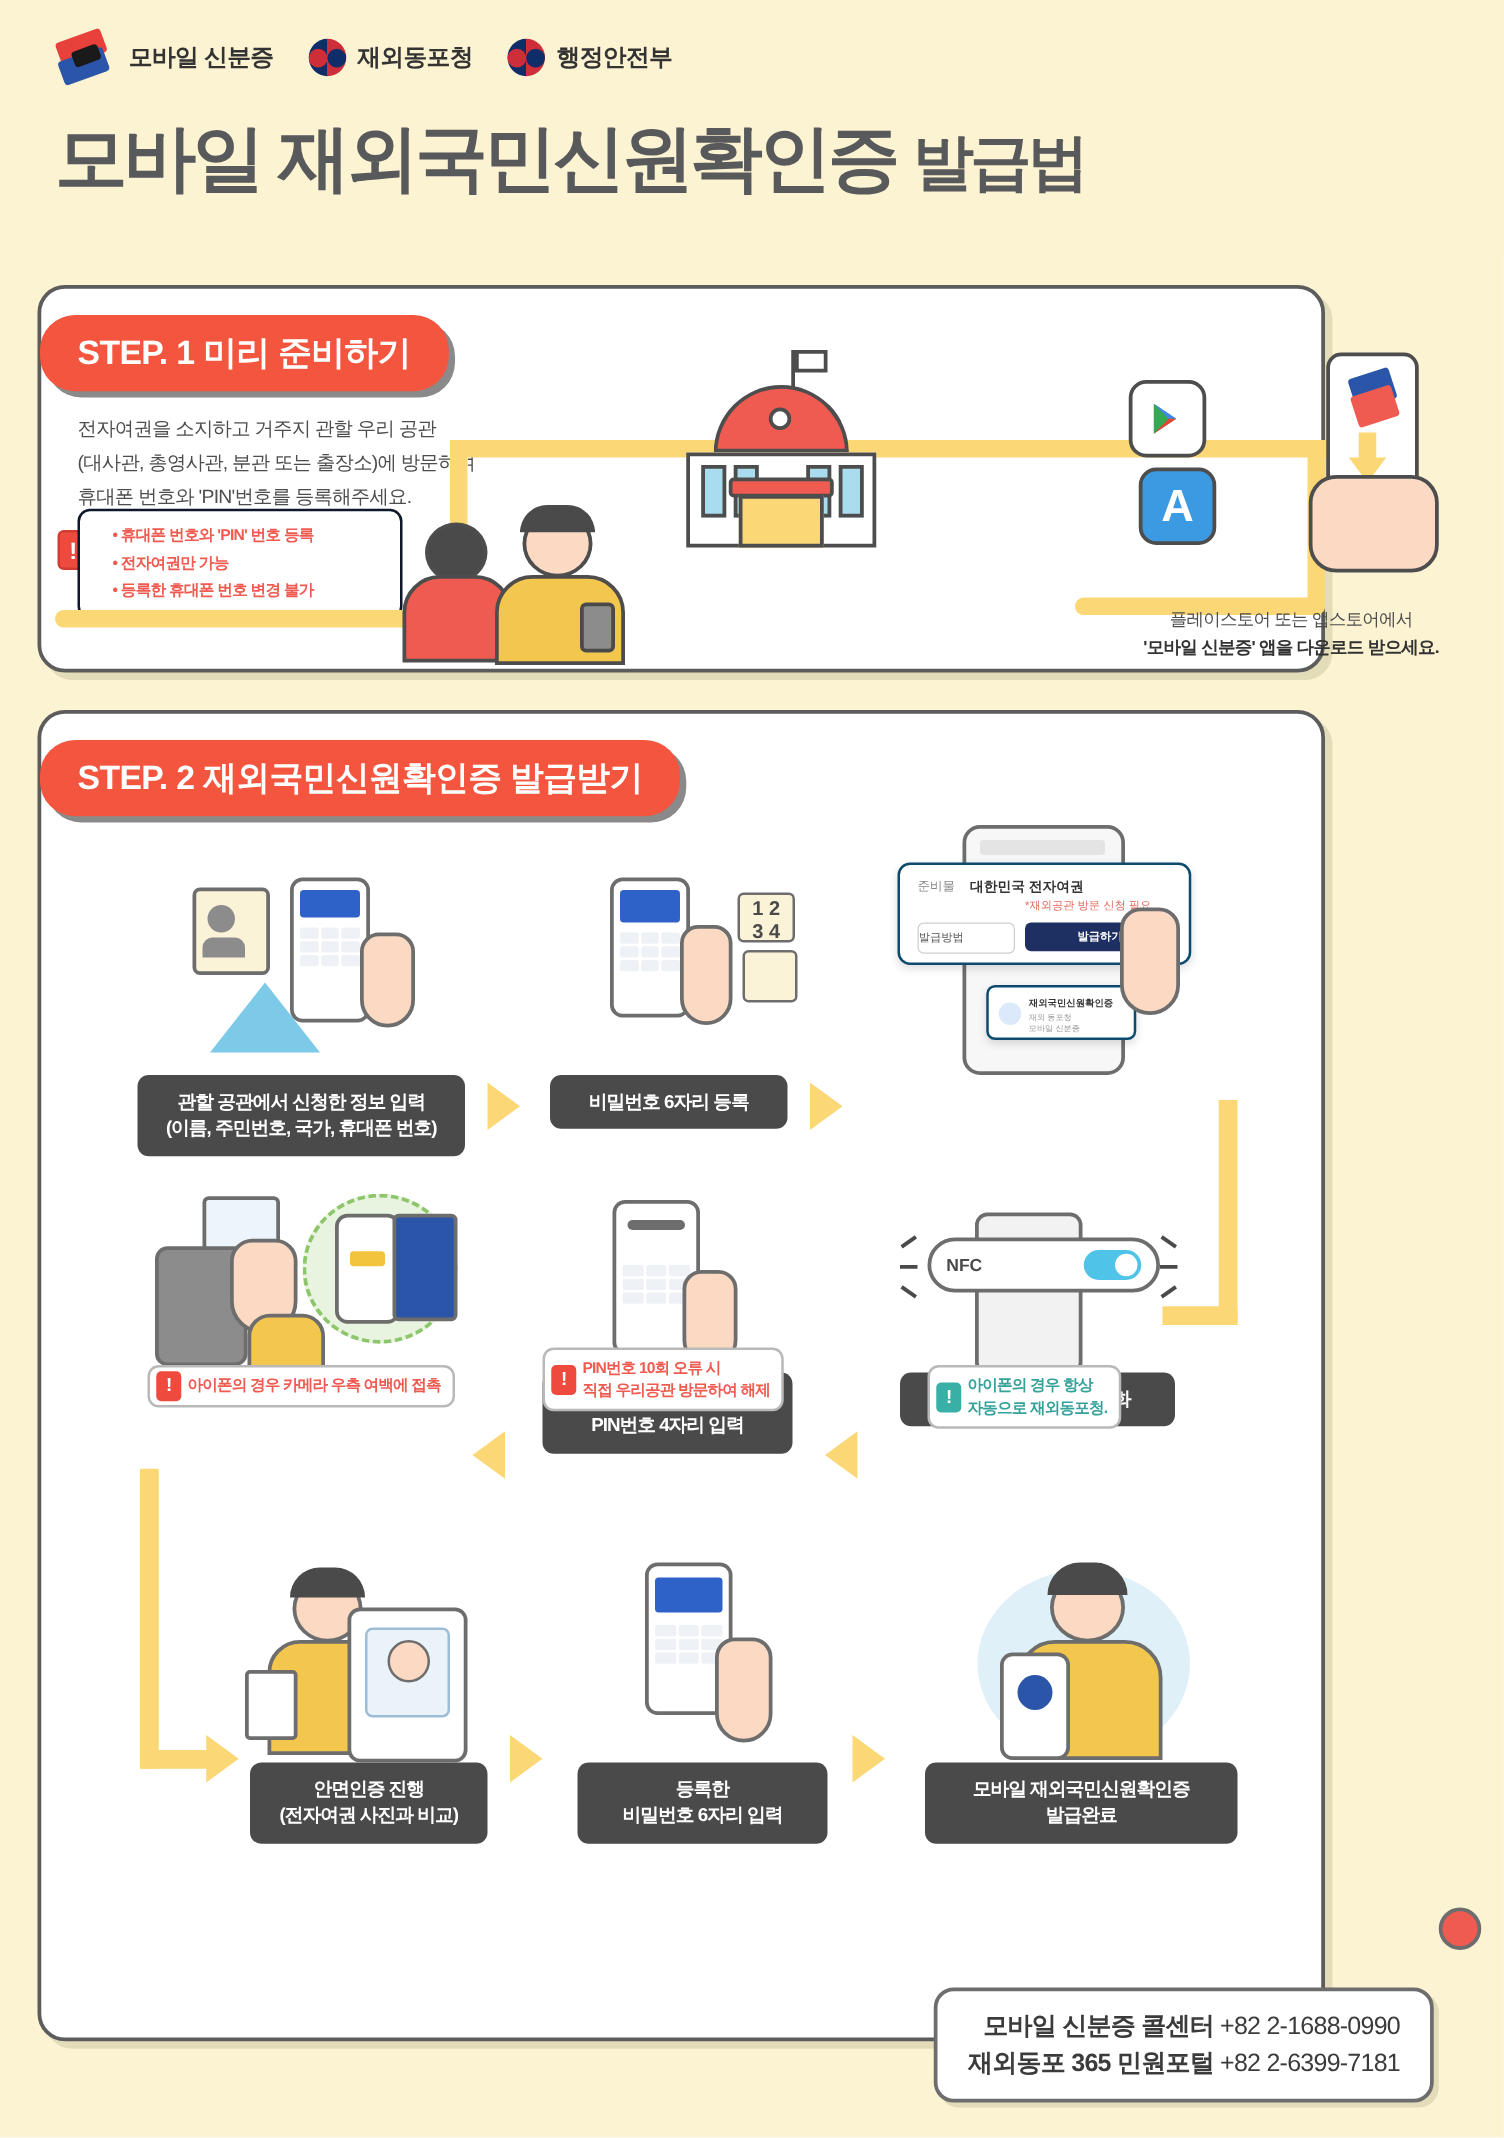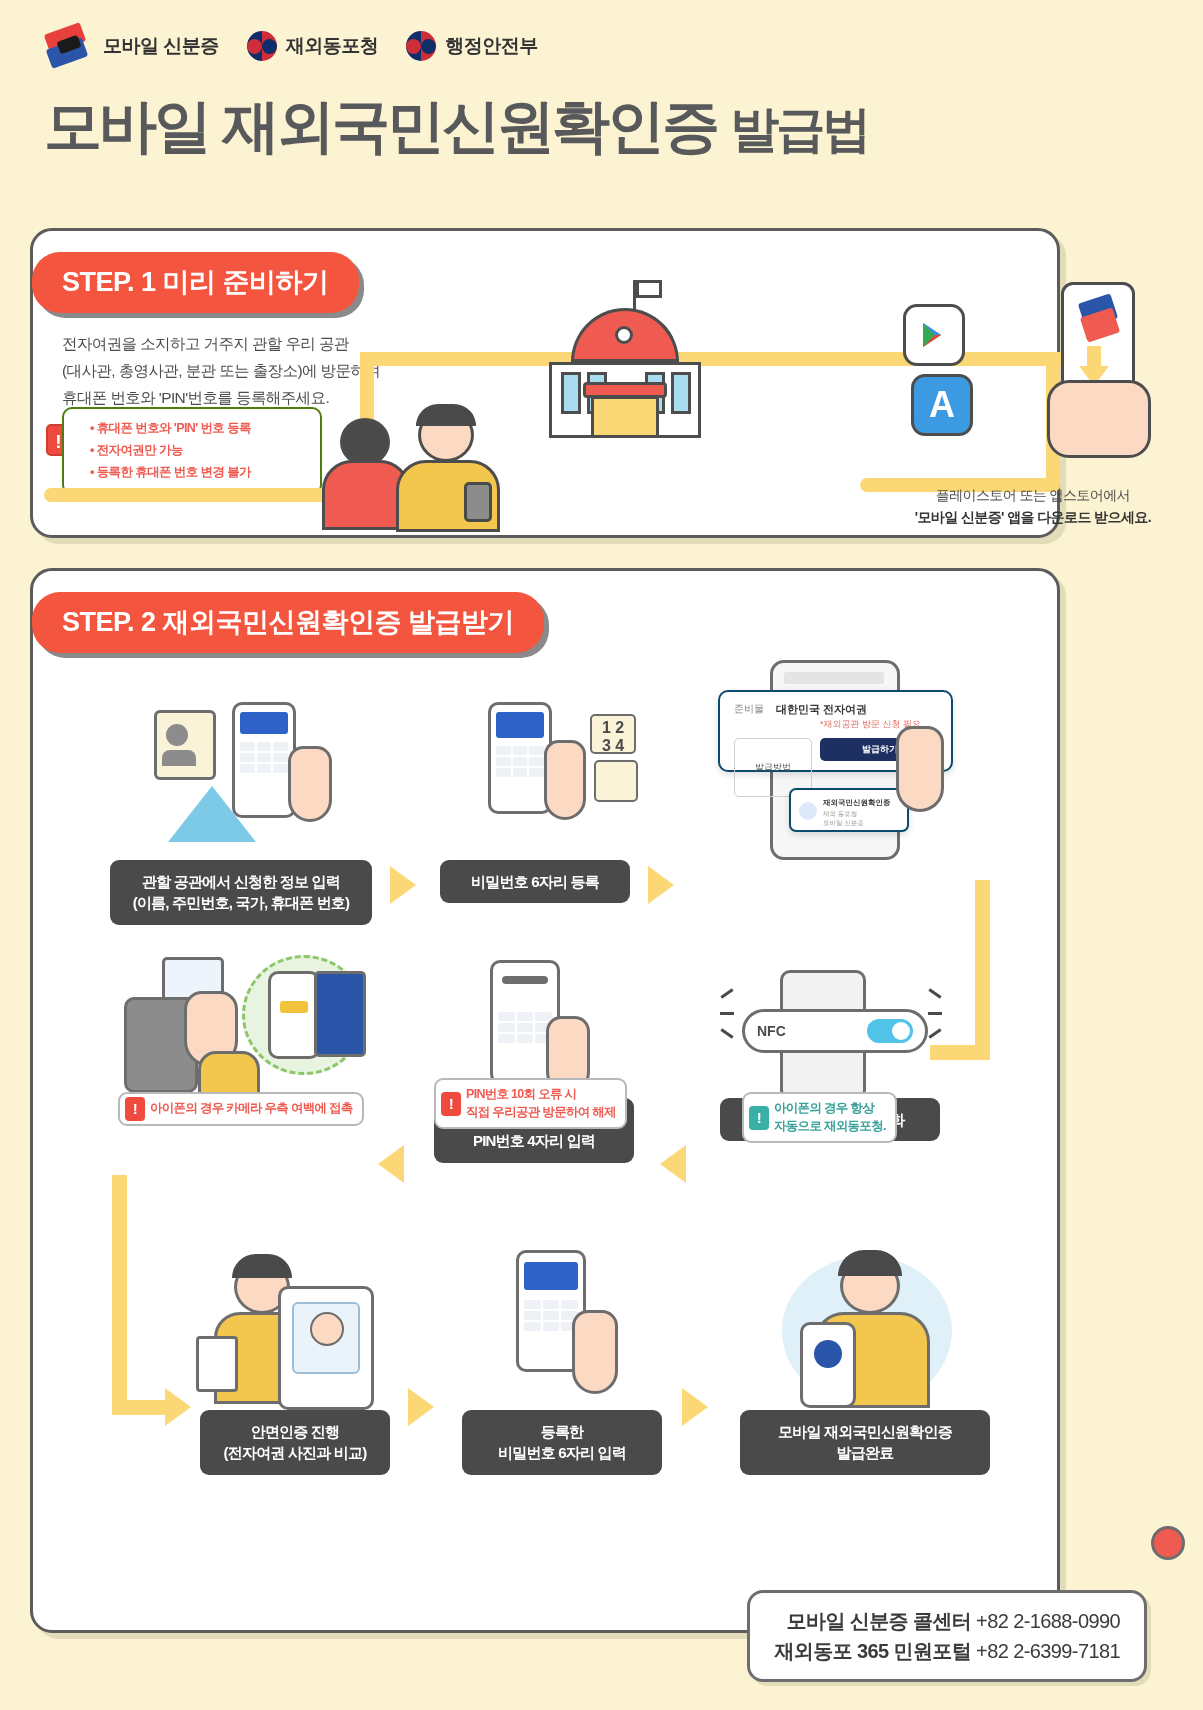--- a/index.html
+++ b/index.html
@@ -40,21 +40,21 @@
 
   .step-badge { position: absolute; background: #f4553f; color: #fff; border-radius: 28px;
                 font-size: 27px; font-weight: bold; letter-spacing: -0.5px;
                 padding: 12px 30px 13px 30px; box-shadow: 5px 5px 0 #8a8a8a; white-space: nowrap; }
   #badge1 { left: 32px; top: 252px; }
   #badge2 { left: 32px; top: 592px; }
 
   .s1-text { position: absolute; left: 62px; top: 330px; font-size: 15.5px; line-height: 1.75;
              color: #4d4d4d; letter-spacing: -0.6px; }
 
-  .warn-box { position: absolute; left: 62px; top: 407px; width: 260px; border: 2px solid #4d7c0f;
+  .warn-box { position: absolute; left: 62px; top: 407px; width: 260px; border: 2px solid #0f172a;
               border-radius: 10px; background: #fff; padding: 9px 10px 9px 26px; }
   .warn-box ul { list-style: none; }
   .warn-box li { font-size: 12.5px; font-weight: bold; color: #ef5b51; line-height: 1.75;
                  letter-spacing: -0.6px; }
   .warn-box li::before { content: "• "; }
   .bang { position: absolute; left: 46px; top: 424px; width: 25px; height: 32px; background: #ee4a3e;
           border-radius: 5px; color: #fff; font-size: 19px; font-weight: bold; text-align: center;
           line-height: 32px; border: 2px solid #d13c31; }
 
   .store-text { position: absolute; right: 52px; top: 484px; text-align: center; font-size: 14px;
@@ -117,22 +117,22 @@
   .mini-screen { position: absolute; background: #2f62c9; border-radius: 3px; }
   .keypad { position: absolute; display: grid; grid-template-columns: repeat(3, 1fr); gap: 2px; }
   .keypad i { display:block; height: 9px; background: #eef1f5; border-radius: 2px; }
   .finger { position: absolute; background: #fbd9c3; border: 3px solid #6d6d6d; border-radius: 18px 18px 26px 26px; }
 
   
   .app-card { position: absolute; background: #fff; border: 2px solid #0c4a6e; border-radius: 10px;
               box-shadow: 0 3px 7px rgba(0,0,0,.13); }
   .btn-navy { background: #1e2f62; color: #fff; border-radius: 5px; font-size: 9px; text-align: center;
               padding: 5px 0; font-weight: bold; }
-  .btn-plain { border: 1px solid #cfcfcf; border-radius: 5px; font-size: 9px; text-align: center;
-               padding: 22px 0; color: #555; }
+  .btn-plain { border: 1px solid #cfcfcf; border-radius: 5px; font-size: 9px; text-align: left;
+               padding: 5px 0; color: #555; }
 
   .nfc-pill { position: absolute; background: #fff; border: 3px solid #6d6d6d; border-radius: 26px;
               display: flex; align-items: center; justify-content: space-between; padding: 0 12px;
               font-size: 14px; font-weight: bold; color: #4a4a4a; }
   .toggle { width: 46px; height: 24px; background: #4fc3e8; border-radius: 14px; position: relative; }
   .toggle::after { content: ""; position: absolute; right: 3px; top: 3px; width: 18px; height: 18px;
                    background: #fff; border-radius: 50%; }
 
   .contact { position: absolute; right: 56px; bottom: 28px; background: #fff; border: 3px solid #6d6d6d;
              border-radius: 16px; padding: 13px 24px; text-align: right; box-shadow: 4px 4px 0 #e3dcb8; }
@@ -318,21 +318,21 @@
     <span class="finger" style="left:196px;top:66px;width:48px;height:86px;"></span>
   </div>
 </div>
 
 <div class="bar-v" style="left:975px; top:880px; height:180px;"></div>
 <div class="bar-h" style="left:930px; top:1045px; width:60px;"></div>
 
 <div class="node" style="left:720px; top:960px; width:220px;">
   <div class="node-art" style="height:170px;">
     <span class="mini-phone" style="left:60px;top:10px;width:86px;height:130px;background:#f2f2f2;"></span>
-    <span class="nfc-pill" style="left:22px;top:30px;width:186px;height:44px;margin-top:19px;">
+    <span class="nfc-pill" style="left:22px;top:30px;width:186px;height:44px;">
       <span>NFC</span>
       <span class="toggle"></span>
     </span>
     <span style="position:absolute;left:0px;top:32px;width:14px;height:3px;background:#4a4a4a;transform:rotate(-35deg);"></span>
     <span style="position:absolute;left:0px;top:52px;width:14px;height:3px;background:#4a4a4a;"></span>
     <span style="position:absolute;left:0px;top:72px;width:14px;height:3px;background:#4a4a4a;transform:rotate(35deg);"></span>
     <span style="position:absolute;left:208px;top:32px;width:14px;height:3px;background:#4a4a4a;transform:rotate(35deg);"></span>
     <span style="position:absolute;left:208px;top:52px;width:14px;height:3px;background:#4a4a4a;"></span>
     <span style="position:absolute;left:208px;top:72px;width:14px;height:3px;background:#4a4a4a;transform:rotate(-35deg);"></span>
   </div>

